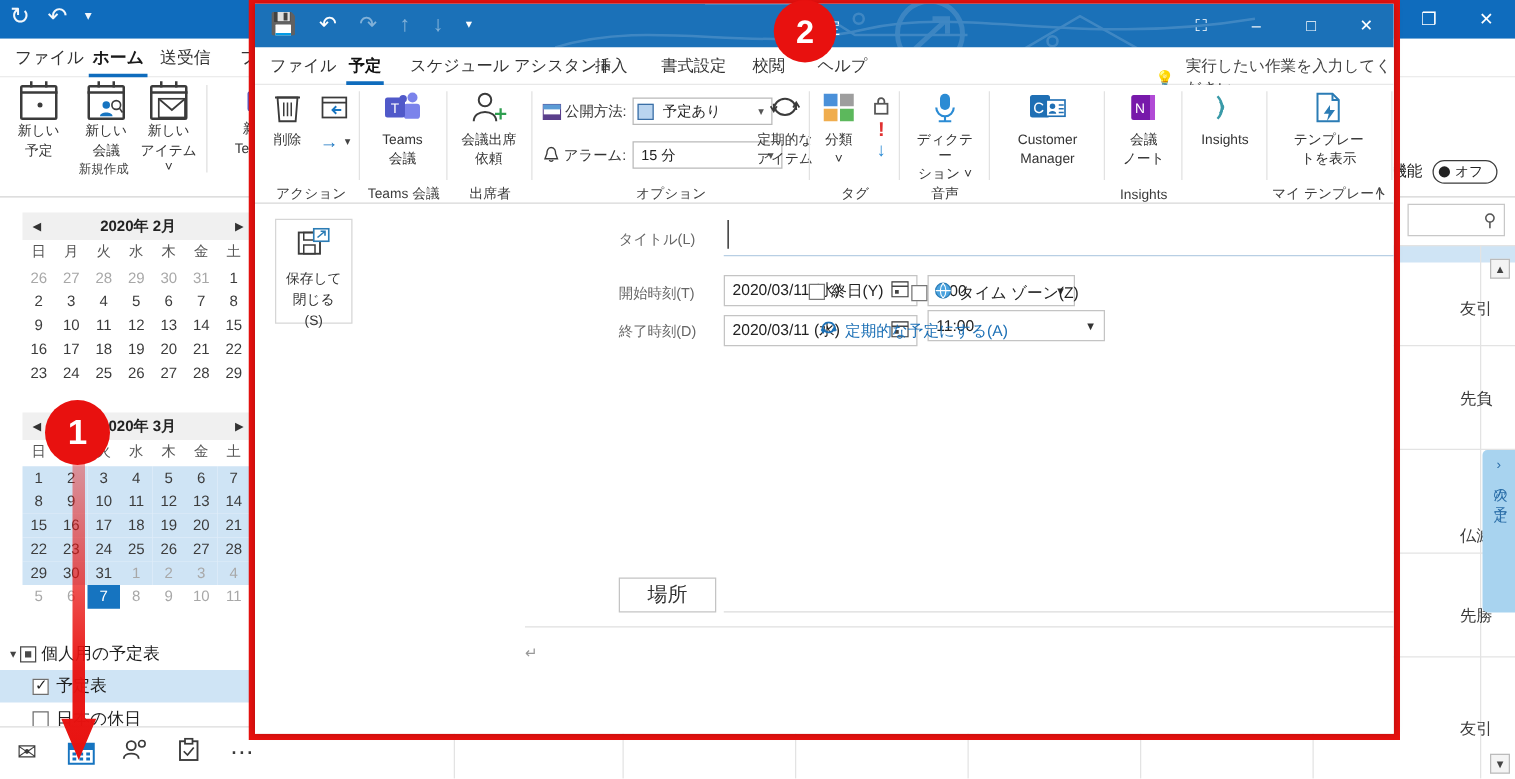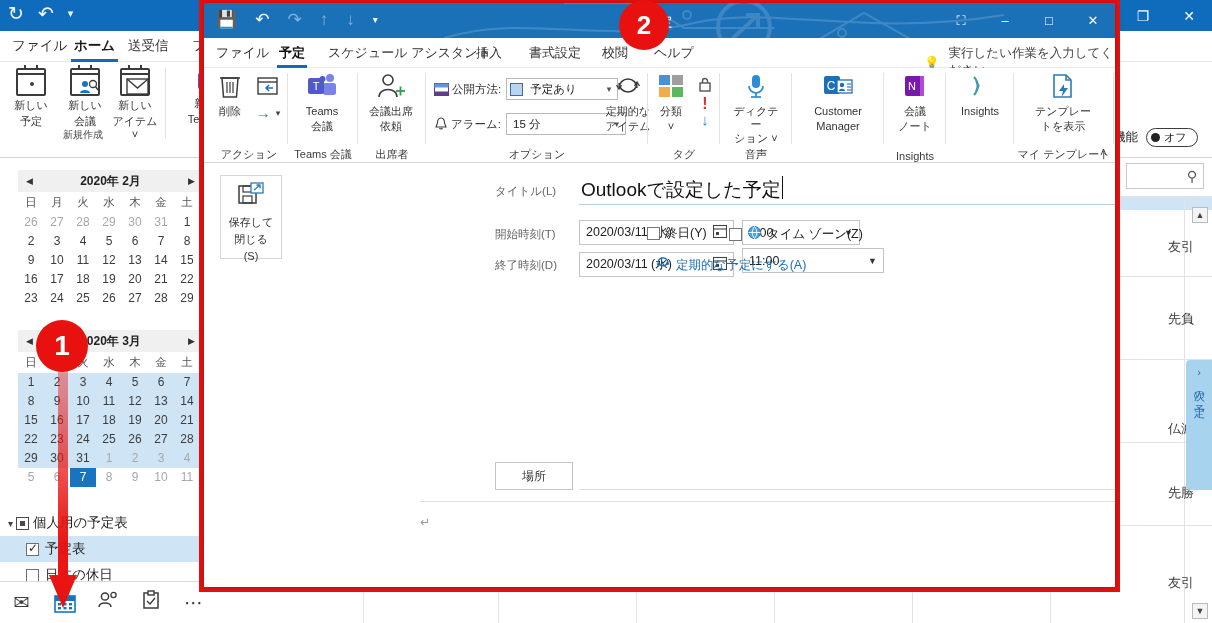--- a/index.html
+++ b/index.html
@@ -229,21 +229,21 @@
     display:flex; align-items:center; font-size:12.5px; color:#222; padding:0 6px;
   }
   .tmbox .dd { margin-left:auto; font-size:9px; color:#333; }
   .ckrow { position:absolute; display:flex; align-items:center; font-size:12.5px; color:#222; }
   .ckbox {
     width:13px; height:13px; border:1px solid #767676; background:#fff; margin-right:5px; flex:none;
   }
   .reclink { position:absolute; font-size:12.5px; color:#1b6fb5; display:flex; align-items:center; gap:6px; }
   .placebtn {
     position:absolute; left:291px; top:299px; width:78px; height:28px;
-    border:1px solid #c4c4c4; background:#fff; font-size:12px; color:#333;
+    border:1px solid #c4c4c4; background:#fff; font-size:16px; color:#333;
     display:flex; align-items:center; justify-content:center;
   }
   .place-line { position:absolute; left:375px; top:326px; width:725px; height:1px; background:#dcdcdc; }
   .hrule { position:absolute; left:216px; top:338px; width:884px; height:1px; background:#e0e0e0; }
   .body-pilcrow { position:absolute; left:216px; top:352px; font-size:12px; color:#999; }
 
   
   .badge {
     position:absolute; border-radius:50%; background:#e8110f; color:#fff;
     display:flex; align-items:center; justify-content:center;
@@ -799,21 +799,21 @@
           <rect x="14" y="1" width="12" height="10" fill="#fff" stroke="#2b7cb5" stroke-width="1.3"></rect>
           <path d="M17 8 L23 3 M19.5 3 L23 3 L23 6.5" stroke="#2b7cb5" stroke-width="1.3" fill="none"></path>
         </svg>
         <div class="sl">保存して</div>
         <div class="sl">閉じる</div>
         <div class="sl">(S)</div>
       </div>
 
       <div class="flabel" style="left:291px; top:21px;">タイトル(L)</div>
       <div class="title-input">
-        <span>Outlookで設定した予定</span><span class="caret-bar" style="position:relative;display:inline-block;top:3px;margin-left:1px;"></span>
+        <span class="caret-bar" style="position:relative;display:inline-block;top:3px;margin-left:1px;"></span>
       </div>
 
       <div class="flabel" style="left:291px; top:64px;">開始時刻(T)</div>
       <div class="dtbox" style="left:375px; top:57px; width:155px;">
         <span>2020/03/11 (水)</span>
         <span class="calglyph">
           <svg width="14" height="14" viewBox="0 0 14 14">
             <rect x="0.5" y="1.5" width="13" height="12" fill="none" stroke="#444" stroke-width="1.1"></rect>
             <line x1="0.5" y1="5" x2="13.5" y2="5" stroke="#444" stroke-width="1.1"></line>
             <rect x="3" y="8" width="3" height="3" fill="#444"></rect>

